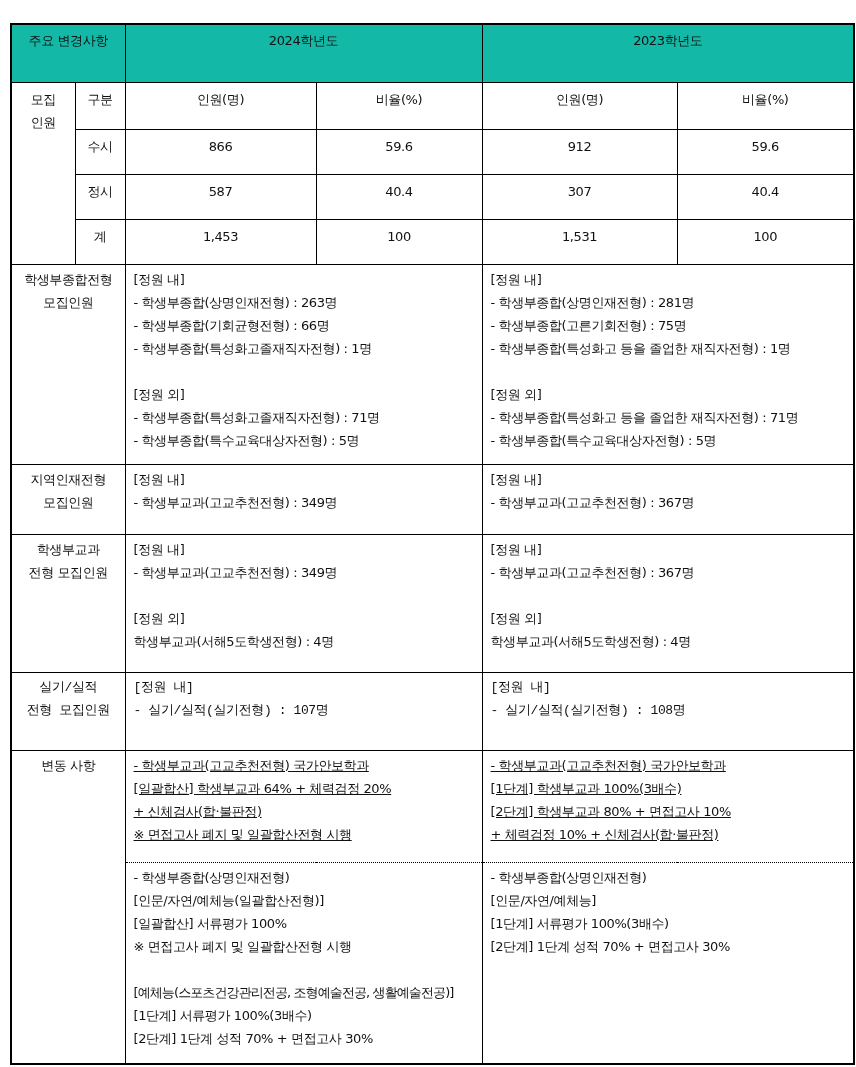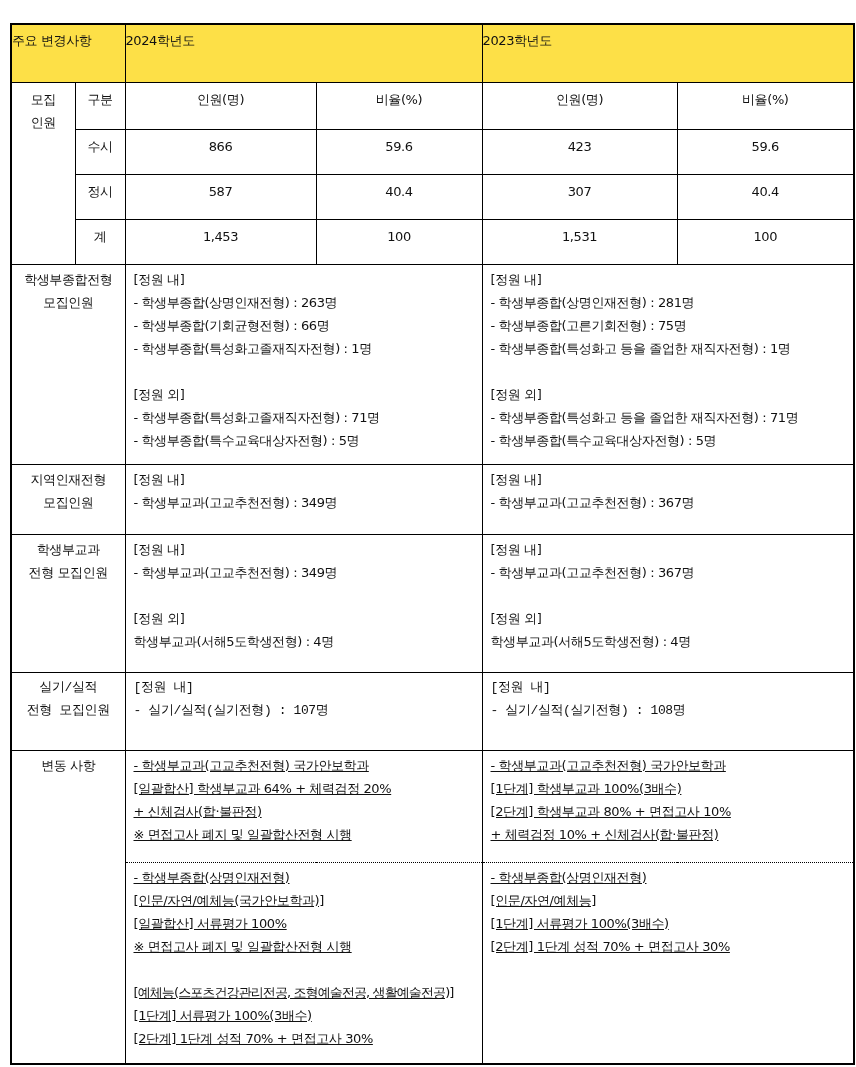--- a/index.html
+++ b/index.html
@@ -22,22 +22,22 @@
     font-size: 13px;
     letter-spacing: -0.4px;
   }
   table.main td {
     border: 1px solid #000;
     vertical-align: top;
     padding: 0;
     line-height: 23px;
   }
   td.hdr {
-    background: #fde047;
-    text-align: left;
+    background: #14b8a6;
+    text-align: center;
     height: 53px;
     padding-top: 4px !important;
   }
   td.hdr.year { font-weight: normal; }
   td.c { text-align: center; padding-top: 5px !important; }
   tr.num td { height: 39px; }
   tr.sub td { height: 41px; }
   td.label {
     text-align: center; padding-top: 3px !important;
   }
@@ -79,21 +79,21 @@
     <td class="c">인원(명)</td>
     <td class="c">비율(%)</td>
     <td class="c">인원(명)</td>
     <td class="c">비율(%)</td>
   </tr>
 
   <tr class="num">
     <td class="c">수시</td>
     <td class="c">866</td>
     <td class="c">59.6</td>
-    <td class="c">423</td>
+    <td class="c">912</td>
     <td class="c">59.6</td>
   </tr>
 
   <tr class="num">
     <td class="c">정시</td>
     <td class="c">587</td>
     <td class="c">40.4</td>
     <td class="c">307</td>
     <td class="c">40.4</td>
   </tr>
@@ -193,24 +193,24 @@
       <span class="line">※ 면접고사 폐지 및 일괄합산전형 시행</span>
     </td>
     <td class="content dotted-bottom" colspan="2">
       <span class="line">- 학생부교과(고교추천전형) 국가안보학과</span>
       <span class="line">[1단계] 학생부교과 100%(3배수)</span>
       <span class="line">[2단계] 학생부교과 80% + 면접고사 10%</span>
       <span class="line">+ 체력검정 10% + 신체검사(합·불판정)</span>
     </td>
   </tr>
 
-  <tr style="height:201px;text-decoration:underline;">
+  <tr style="height:201px;">
     <td class="content dotted-top" colspan="2">
       <span class="line">- 학생부종합(상명인재전형)</span>
-      <span class="line">[인문/자연/예체능(국가안보학과)]</span>
+      <span class="line">[인문/자연/예체능(일괄합산전형)]</span>
       <span class="line">[일괄합산] 서류평가 100%</span>
       <span class="line">※ 면접고사 폐지 및 일괄합산전형 시행</span>
       <span class="gap"></span>
       <span class="line" style="letter-spacing:-0.9px;">[예체능(스포츠건강관리전공, 조형예술전공, 생활예술전공)]</span>
       <span class="line">[1단계] 서류평가 100%(3배수)</span>
       <span class="line">[2단계] 1단계 성적 70% + 면접고사 30%</span>
     </td>
     <td class="content dotted-top" colspan="2">
       <span class="line">- 학생부종합(상명인재전형)</span>
       <span class="line">[인문/자연/예체능]</span>

